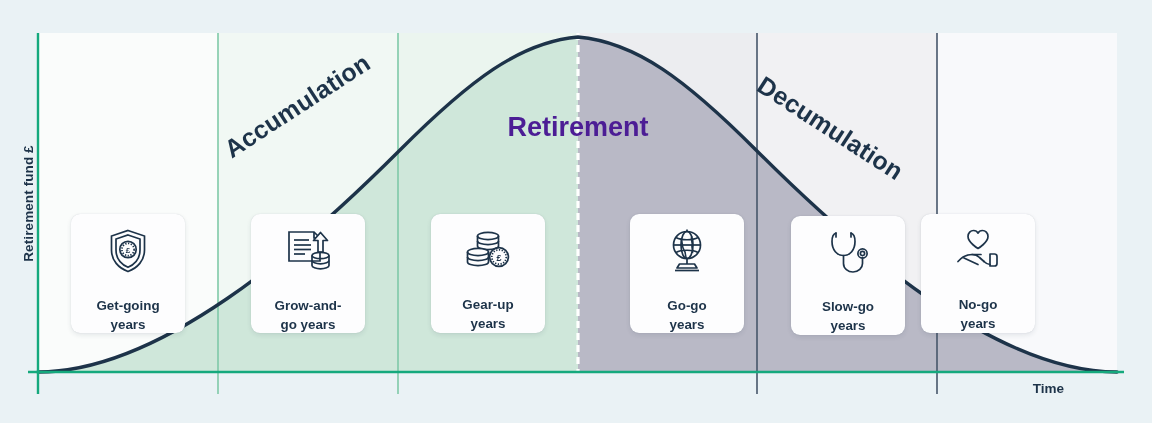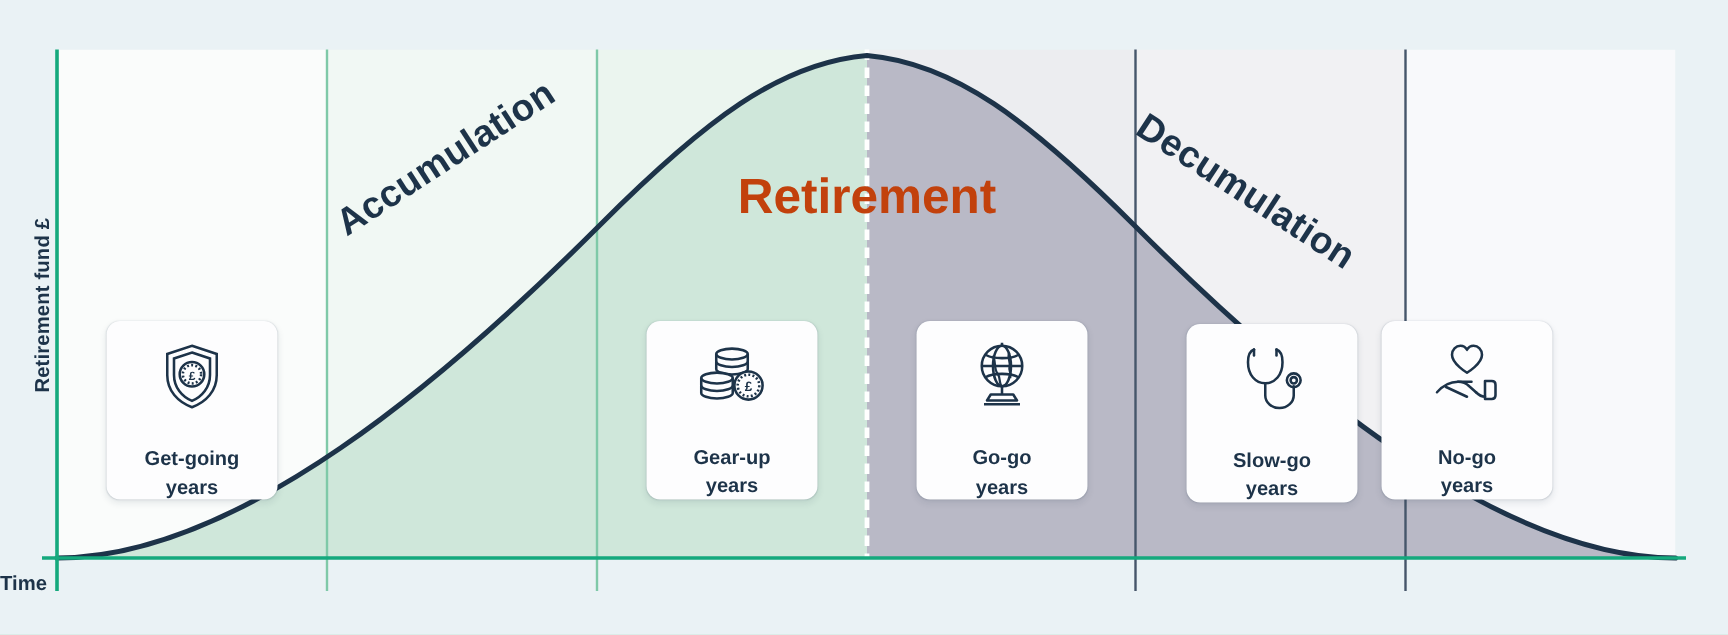--- a/index.html
+++ b/index.html
@@ -23,42 +23,42 @@
     text-align:center;
     font-size:13.5px;
     font-weight:bold;
     letter-spacing:.1px;
     color:#1d3349;
     white-space:nowrap;
   }
   .x-axis-title{
     position:absolute;
     left:0; top:381px; width:1064px;
-    text-align:left;
+    text-align:right;
     font-size:13.5px;
     font-weight:bold;
     color:#1d3349;
   }
 
   
   .curve-label{
     position:absolute;
     font-size:25px;
     font-weight:bold;
     color:#1d3349;
     white-space:nowrap;
     letter-spacing:.2px;
   }
   #label-accumulation{ left:227px; top:137px; transform:rotate(-33deg); transform-origin:left center;}
   #label-decumulation{ left:760px; top:68px;  transform:rotate(33deg);  transform-origin:left center;}
   #label-retirement{
     position:absolute;
     left:463px; top:112px; width:230px;
     text-align:center;
-    font-size:33px;font-weight:bold;color:#c2410c;white-space:nowrap;
+    font-size:27px;font-weight:bold;color:#4c1d95;white-space:nowrap;
   }
 
   
   .card{
     position:absolute;
     width:114px;height:119px;
     background:#fdfdfe;
     border-radius:9px;
     box-shadow:0 2px 5px rgba(30,50,70,.10), 0 0 1px rgba(30,50,70,.18);
     display:flex;flex-direction:column;align-items:center;
@@ -144,40 +144,58 @@
         <path d="M21 7 L33 11 V22 C33 30.3 27.7 36.4 21 39.3 C14.3 36.4 9 30.3 9 22 V11 Z"></path>
         <circle cx="21" cy="21.5" r="8.2"></circle>
         <circle cx="21" cy="21.5" r="6.1" stroke-dasharray="1.3 1.5"></circle>
         <text x="21" y="25.4" font-size="8" font-family="'Liberation Sans',sans-serif" font-weight="bold" text-anchor="middle" fill="#1d3349" stroke="none">£</text>
       </svg>
     </div>
     <div class="cap">Get-going
 years</div>
   </div>
 
+  <div class="card" style="left:251px;top:214px;">
+    <div class="ico">
+      <svg width="48" height="46" viewBox="0 0 48 46" fill="none" stroke="#1d3349" stroke-width="1.7">
+        <path d="M5 4 H30 L36 10 V33 H5 Z"></path>
+        <path d="M30 4 V10 H36"></path>
+        <line x1="10" y1="12" x2="25" y2="12"></line>
+        <line x1="10" y1="17" x2="27" y2="17"></line>
+        <line x1="10" y1="21.5" x2="27" y2="21.5"></line>
+        <line x1="10" y1="26" x2="21" y2="26"></line>
+        <path d="M34 24 V12.5 L29.5 12.5 L36.5 4.5 L43.5 12.5 L39 12.5 V24 Z" fill="#fdfdfe" stroke-linejoin="round"></path>
+        <ellipse cx="36.5" cy="27.5" rx="8.5" ry="3.2"></ellipse>
+        <path d="M28 27.5 V32.5 C28 34.3 31.8 35.8 36.5 35.8 C41.2 35.8 45 34.3 45 32.5 V27.5"></path>
+        <path d="M28 32.5 V37.5 C28 39.3 31.8 40.8 36.5 40.8 C41.2 40.8 45 39.3 45 37.5 V32.5"></path>
+      </svg>
+    </div>
+    <div class="cap">Grow-and-
+go years</div>
+  </div>
 
   <div class="card" style="left:431px;top:214px;">
     <div class="ico">
       <svg width="48" height="44" viewBox="0 0 48 44" fill="none" stroke="#1d3349" stroke-width="1.7">
         <ellipse cx="24" cy="8" rx="10.5" ry="3.6"></ellipse>
         <path d="M13.5 8 V13 C13.5 15 18.2 16.6 24 16.6 C29.8 16.6 34.5 15 34.5 13 V8"></path>
         <path d="M13.5 13 V18 C13.5 20 18.2 21.6 24 21.6 C29.8 21.6 34.5 20 34.5 18 V13"></path>
         <ellipse cx="14" cy="24" rx="10.5" ry="3.6" fill="#fdfdfe"></ellipse>
         <path d="M3.5 24 V29 C3.5 31 8.2 32.6 14 32.6 C19.8 32.6 24.5 31 24.5 29 V24"></path>
         <path d="M3.5 29 V34 C3.5 36 8.2 37.6 14 37.6 C19.8 37.6 24.5 36 24.5 34 V29"></path>
         <circle cx="35" cy="29" r="9.4" fill="#fdfdfe"></circle>
         <circle cx="35" cy="29" r="7.2" stroke-dasharray="1.3 1.5"></circle>
         <text x="35" y="32.7" font-size="9" font-family="'Liberation Sans',sans-serif" font-weight="bold" text-anchor="middle" fill="#1d3349" stroke="none">£</text>
       </svg>
     </div>
     <div class="cap">Gear-up
 years</div>
   </div>
 
-  <div class="card" style="left:611px;top:214px;justify-content:center;">
+  <div class="card" style="left:630px;top:214px;">
     <div class="ico">
       <svg width="44" height="46" viewBox="0 0 44 46" fill="none" stroke="#1d3349" stroke-width="1.7">
         <circle cx="22" cy="17" r="13.5"></circle>
         <ellipse cx="22" cy="17" rx="6" ry="13.5"></ellipse>
         <line x1="8.5" y1="17" x2="35.5" y2="17"></line>
         <path d="M11 9.5 C16 12.5 28 12.5 33 9.5"></path>
         <path d="M11 24.5 C16 21.5 28 21.5 33 24.5"></path>
         <path d="M16 10 C18 14 16.5 19 19 22 C21 24.5 20 28 21.5 30.3" stroke-width="1.5"></path>
         <path d="M27 8 C25 11 28 14 27 17.5 C26.3 20 28.5 22 27.5 25" stroke-width="1.5"></path>
         <path d="M22 3.5 V1.5 M22 30.5 V36"></path>

